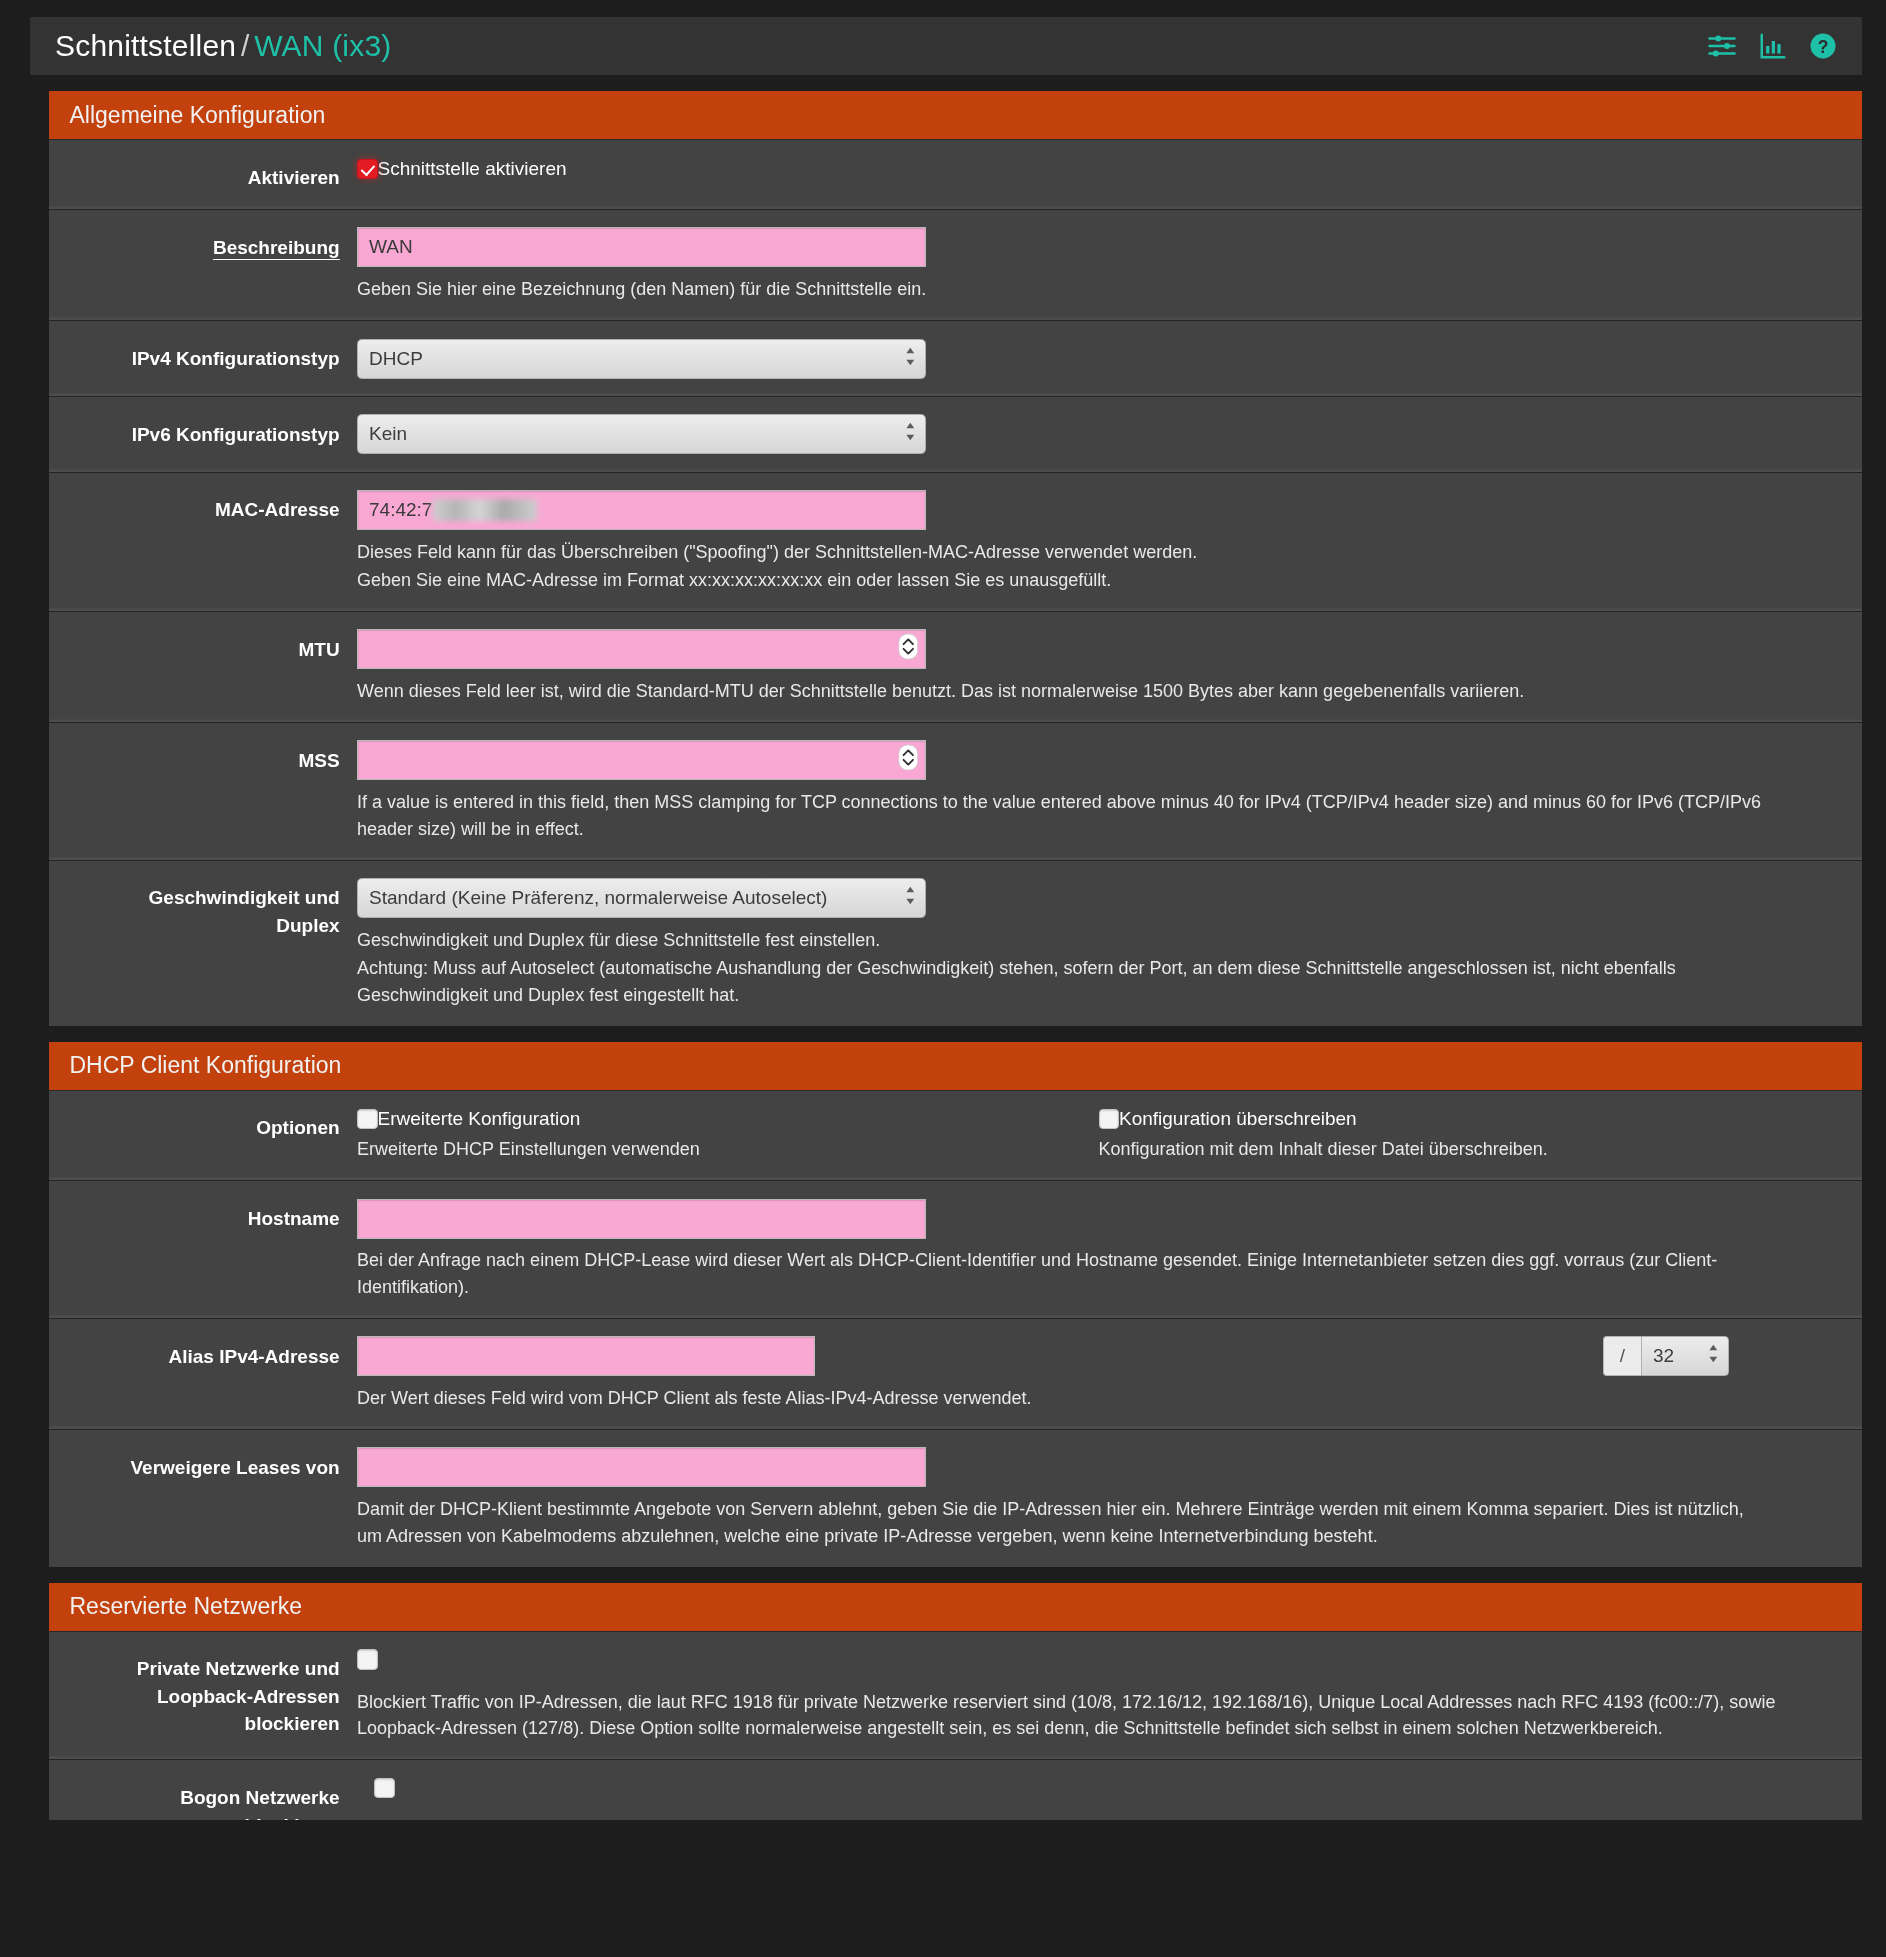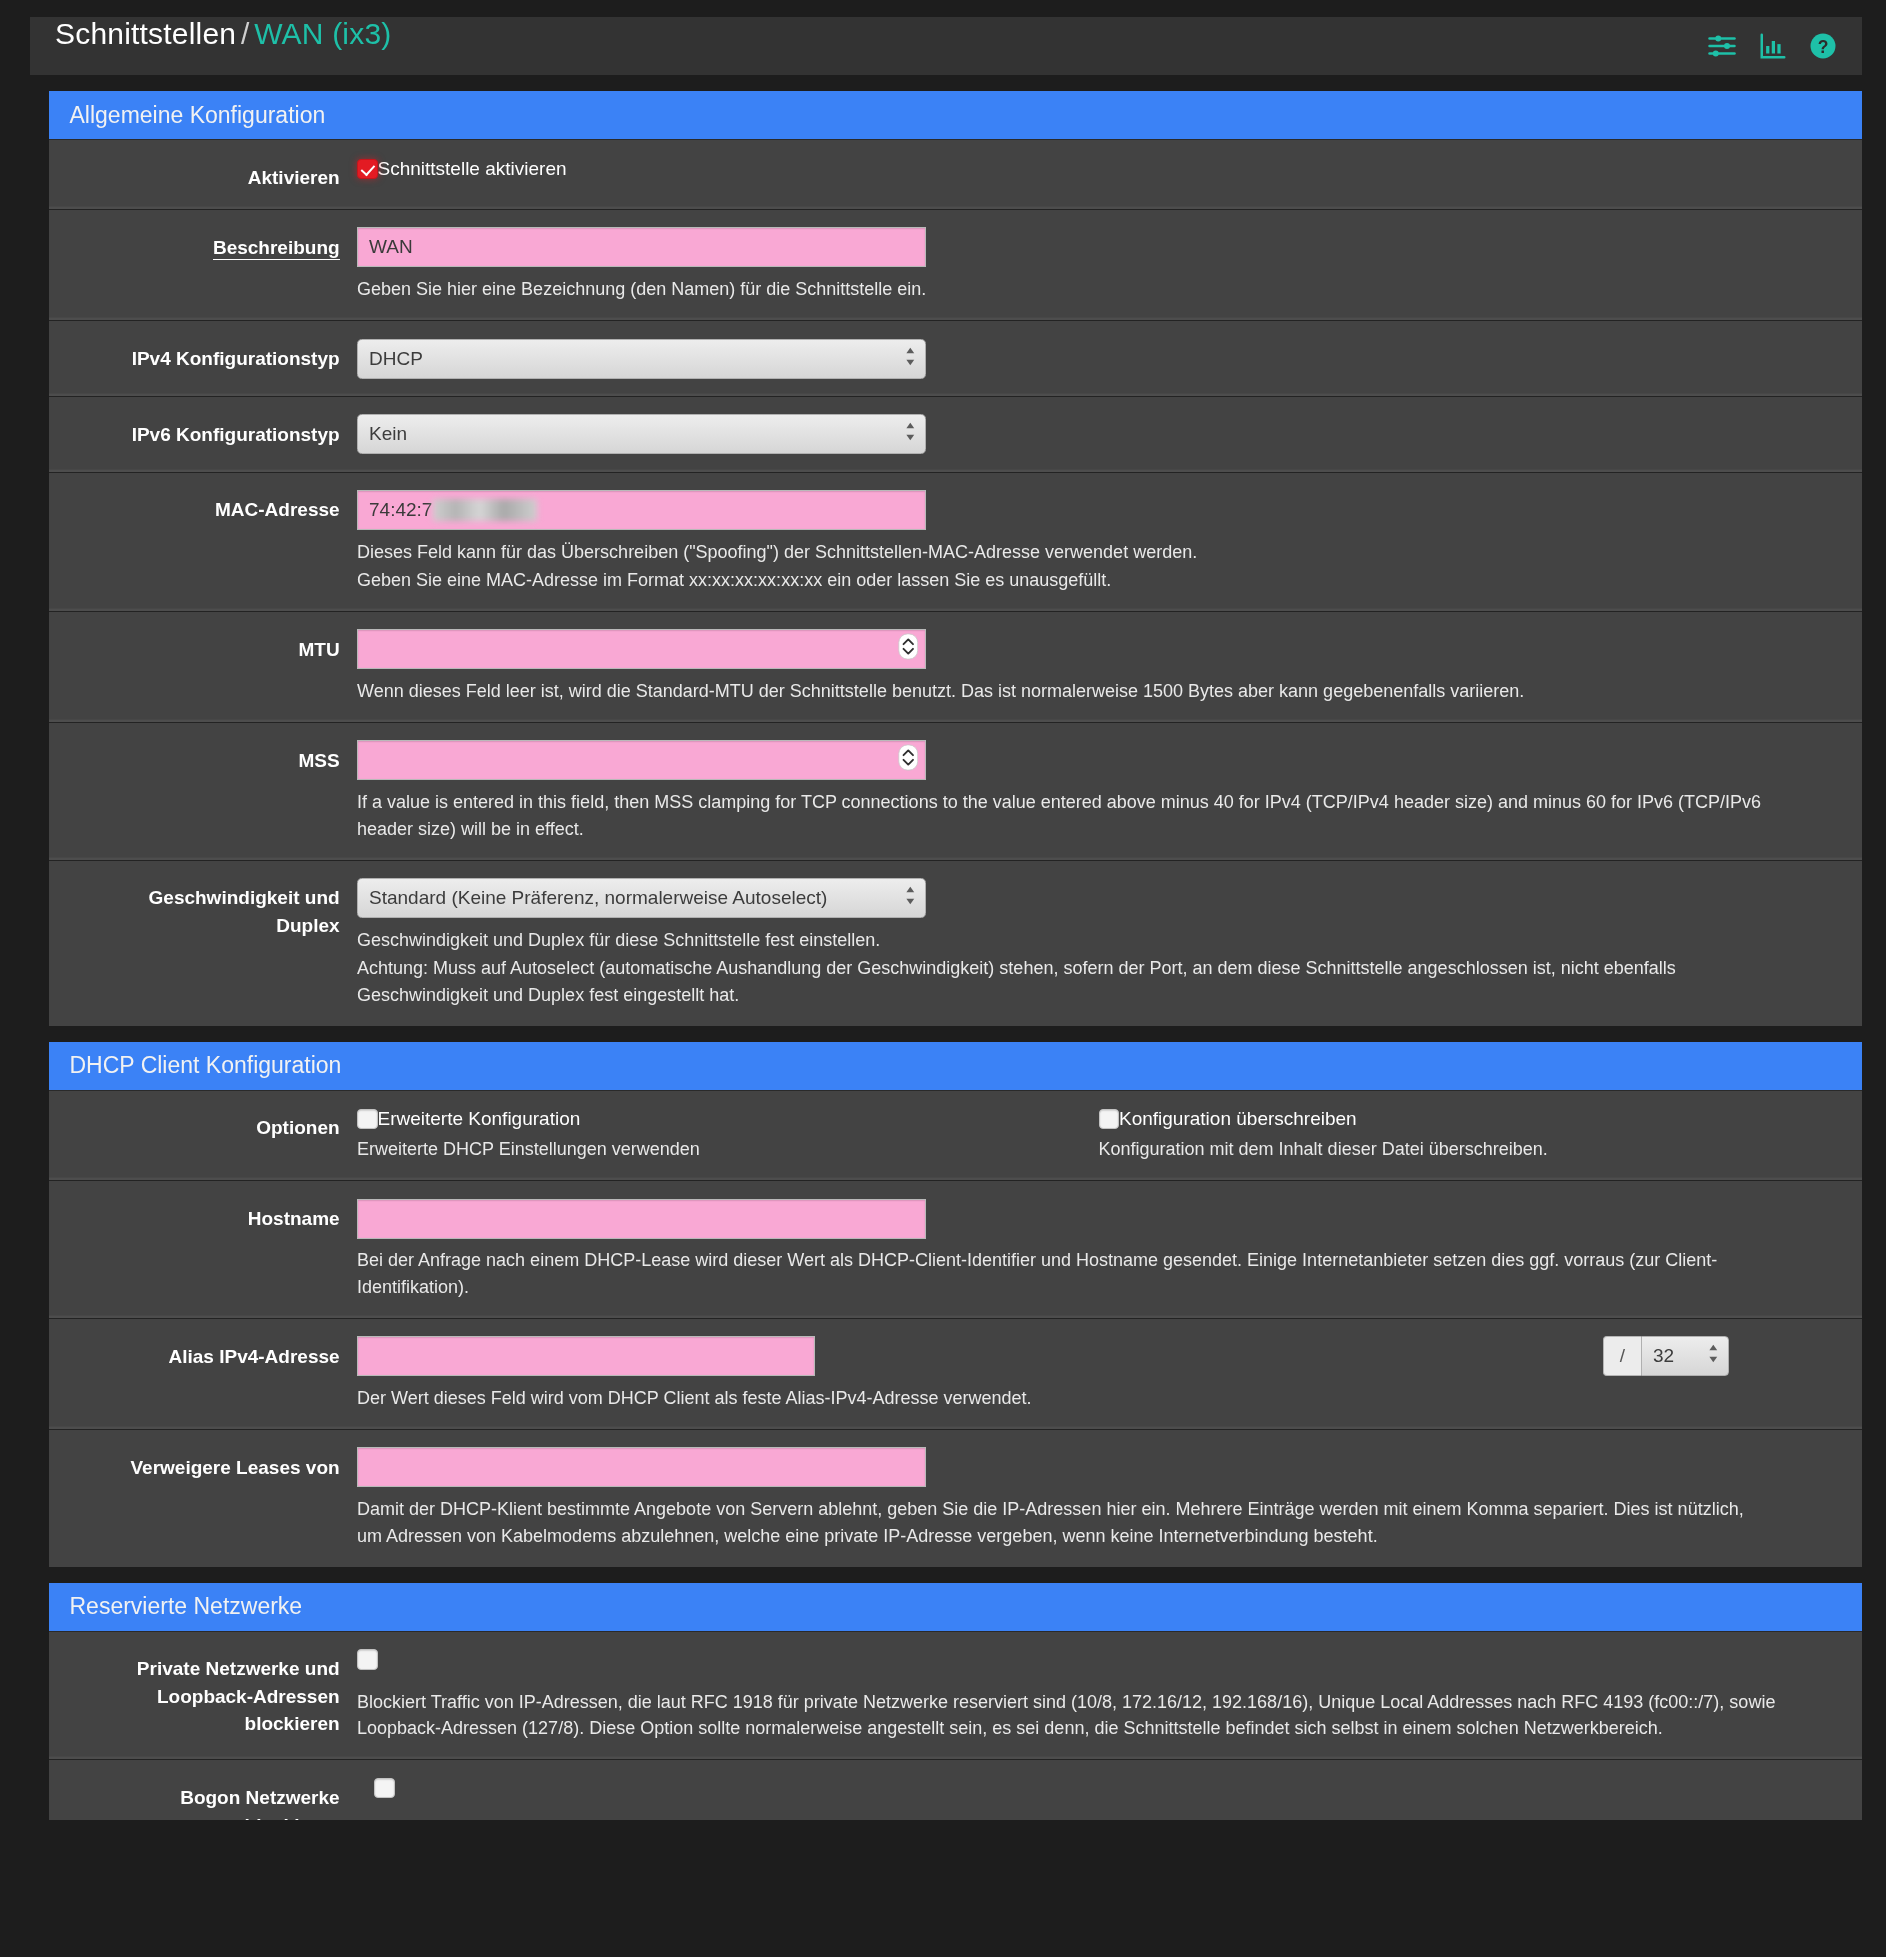--- a/index.html
+++ b/index.html
@@ -16,40 +16,41 @@
     color: #ffffff;
     font-size: 19px;
   }
 
   
   .page-header {
     margin: 17.4px 25px 0 30px;
     background: #333333;
     height: 58px;
     display: flex;
+    align-items: center;
     justify-content: space-between;
     padding: 0 24px 0 25px;
   }
   .breadcrumb {
     font-size: 30px;
     font-weight: 400;
     letter-spacing: 0.2px;
     white-space: nowrap;
   }
   .breadcrumb .crumb-root { color: #ffffff; }
   .breadcrumb .crumb-sep  { color: #cfcfcf; padding: 0 4.7px; }
   .breadcrumb .crumb-cur  { color: #1ec0a8; }
 
   .header-icons { display: flex; align-items: center; gap: 20.5px; }
   .hicon { width: 30px; height: 30px; display: block; }
 
   
   .panel { margin: 16px 25px 0 49px; }
   .panel-heading {
-    background: #3b82f6;
+    background: #c2410c;
     height: 49px;
     display: flex;
     align-items: center;
     padding-left: 20.5px;
     font-size: 23px;
     font-weight: 400;
     color: #f2f2f2;
     border-bottom: 0.8px solid #2a2a2a;
   }
   .panel-body { background: #434343; }

